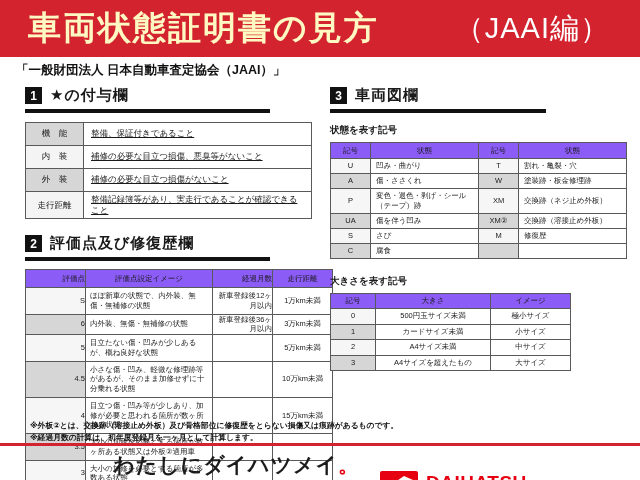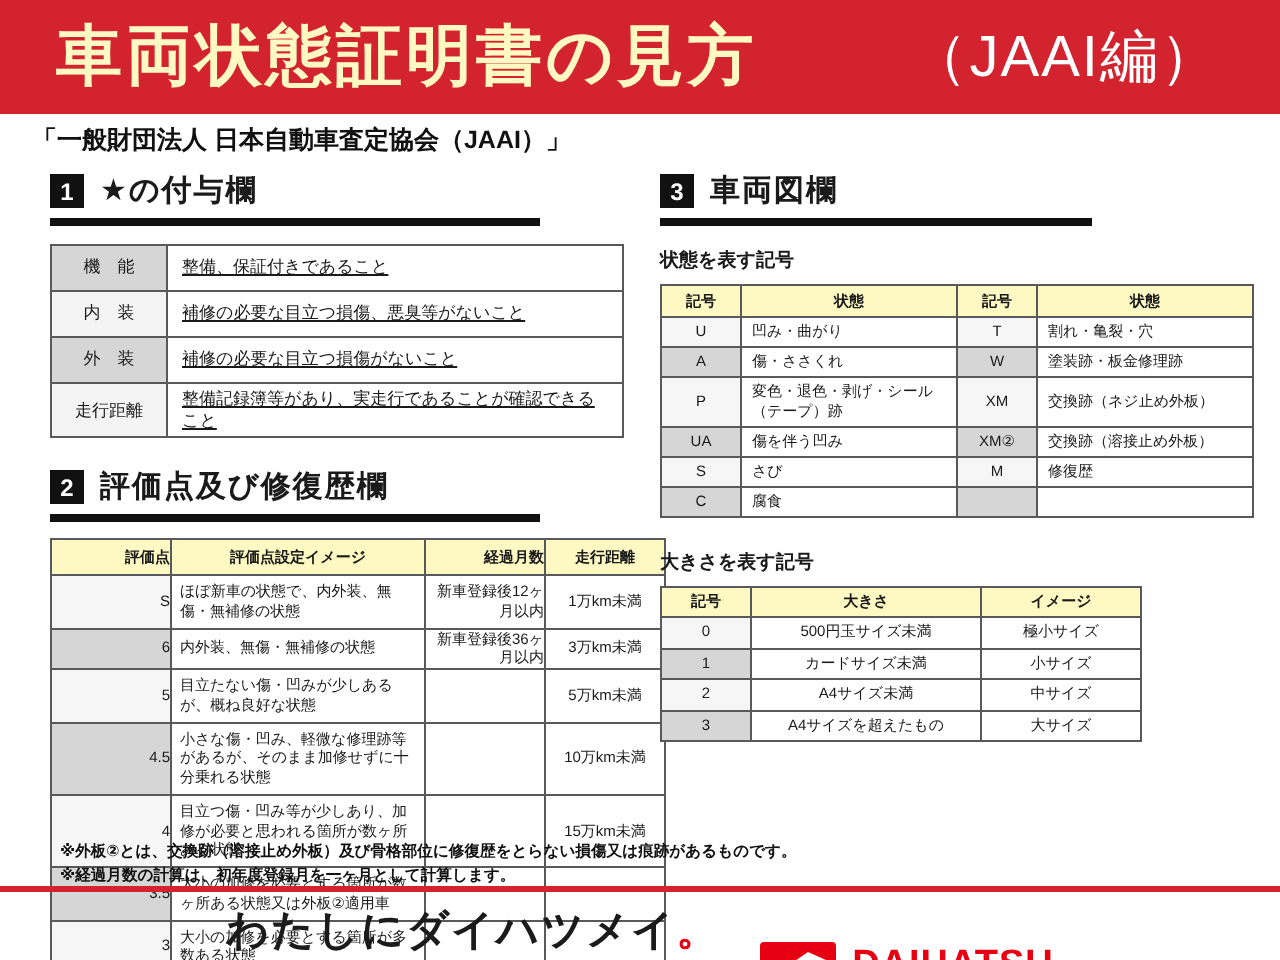--- a/index.html
+++ b/index.html
@@ -27,21 +27,21 @@
   .col-right .sec-head { width:216px; }
   .badge { width:17px; height:17px; background:#111; color:#fff; font-size:12px;
     font-weight:800; display:flex; align-items:center; justify-content:center; flex:0 0 auto; }
   .sec-title { font-size:15px; font-weight:800; letter-spacing:1px; }
 
   
   .tbl { display:table; border-collapse:collapse; table-layout:fixed; }
   .trow { display:table-row; }
   .tc { display:table-cell; border:1px solid #58595b; vertical-align:middle;
     font-size:7.5px; line-height:1.3; }
-  .hc { background:#fef9c3; font-weight:700; text-align:center; }
+  .hc { background:#8b5cf6; font-weight:400; text-align:center; }
 
   
   .t-star { width:287px; margin-top:9px; }
   .t-star .tc { height:23px; }
   .t-star .c-label { width:58px; text-align:center; font-size:8.5px; }
   .t-star .c-desc  { padding:2px 7px; font-size:8.5px;text-decoration:underline; }
   .t-star .trow:nth-child(odd)  .c-label { background:#d6d6d6; }
   .t-star .trow:nth-child(even) .c-label { background:#f4f4f4; }
 
   

